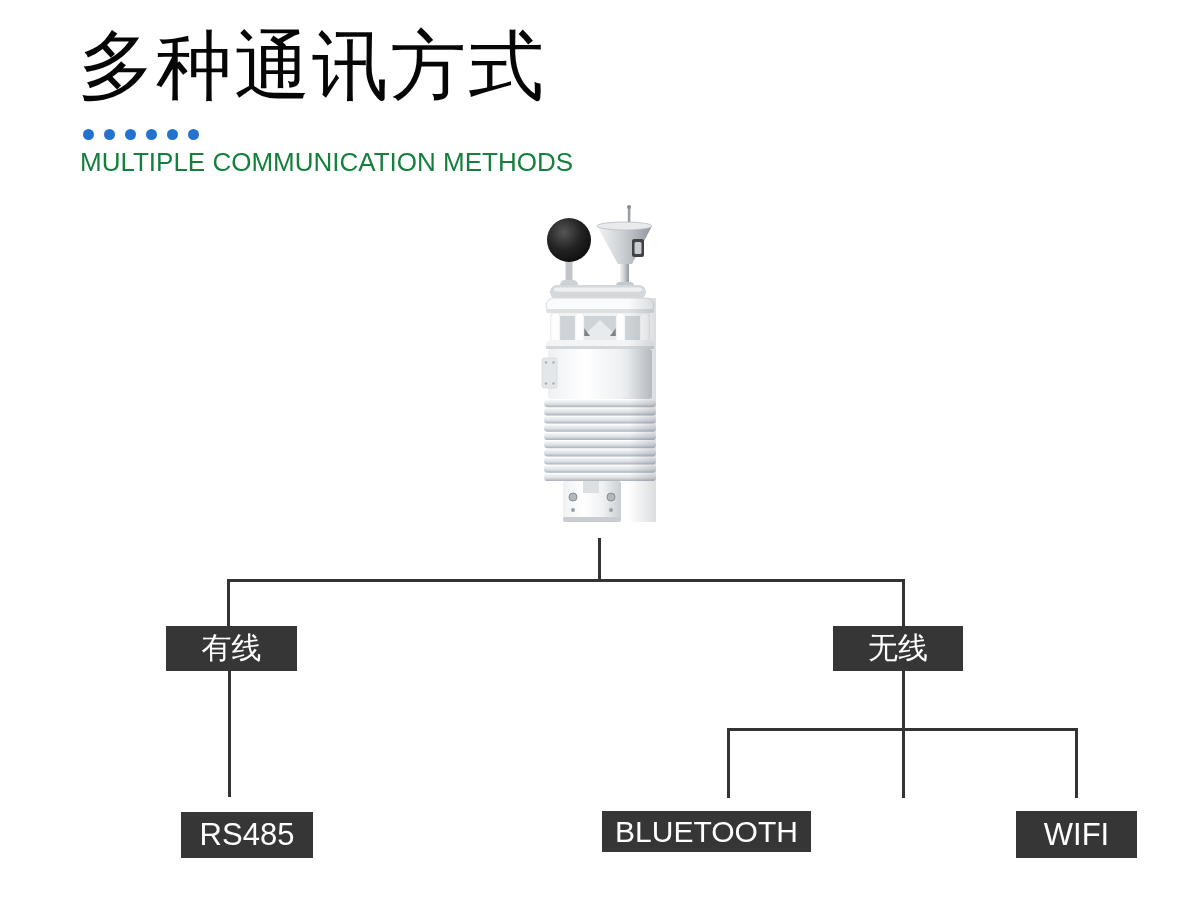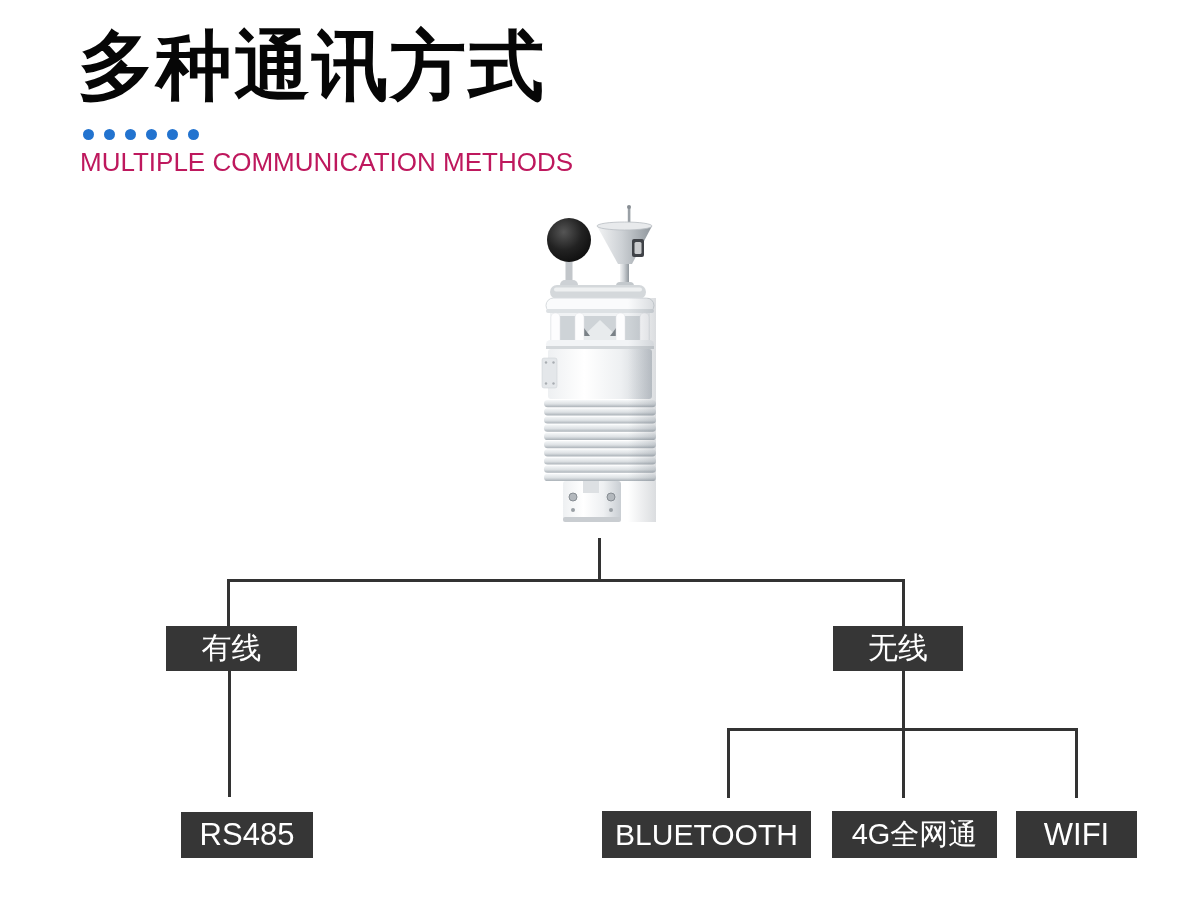--- a/index.html
+++ b/index.html
@@ -1,25 +1,25 @@
 <!DOCTYPE html>
 <html><head>
 <meta charset="utf-8">
 <style>
   html,body{margin:0;padding:0;background:#ffffff;}
   #stage{position:relative;width:1200px;height:900px;background:#ffffff;overflow:hidden;
          font-family:"Liberation Sans","DejaVu Sans",sans-serif;}
 
   
   .title{position:absolute;left:78px;top:24px;font-size:76px;line-height:1.1;
-         font-weight:700;color:#060606;letter-spacing:2px;white-space:nowrap;}
+         font-weight:400;color:#060606;letter-spacing:2px;white-space:nowrap;}
   .dots{position:absolute;left:83px;top:129px;height:11px;display:flex;gap:10px;}
   .dot{width:11px;height:11px;border-radius:50%;background:#2273cf;}
   .subtitle{position:absolute;left:80px;top:147px;font-size:26px;font-weight:500;
-            color:#be185d;letter-spacing:0px;white-space:nowrap;}
+            color:#15803d;letter-spacing:0px;white-space:nowrap;}
 
   
   .device{position:absolute;left:480px;top:192px;width:240px;height:350px;}
 
   
   .line{position:absolute;background:#333333;}
   .v-stem   {left:598px;top:538px;width:3px;height:43px;}
   .h-l1     {left:227px;top:579px;width:678px;height:3px;}
   .d-wired  {left:227px;top:579px;width:3px;height:47px;}
   .d-wireless{left:902px;top:579px;width:3px;height:47px;}
@@ -29,21 +29,21 @@
   .d-bt     {left:727px;top:728px;width:3px;height:70px;}
   .d-4g     {left:902px;top:728px;width:3px;height:70px;}
   .d-wifi   {left:1075px;top:728px;width:3px;height:70px;}
 
   
   .node{position:absolute;background:#363636;color:#ffffff;display:flex;
         align-items:center;justify-content:center;white-space:nowrap;}
   .n-wired   {left:166px;top:626px;width:131px;height:45px;font-size:30px;}
   .n-wireless{left:833px;top:626px;width:130px;height:45px;font-size:30px;}
   .n-rs485   {left:165px;top:812px;width:132px;height:46px;font-size:31px;margin-left:16px;}
-  .n-bt      {left:602px;top:811px;width:209px;height:47px;font-size:30px;}
+  .n-bt      {left:602px;top:811px;width:209px;height:41px;font-size:30px;}
   .n-4g      {left:832px;top:811px;width:165px;height:47px;font-size:29px;}
   .n-wifi    {left:1016px;top:811px;width:121px;height:47px;font-size:31px;}
 </style>
 </head>
 <body>
 
 <div id="stage">
 
   <div class="title">多种通讯方式</div>
   <div class="dots">
@@ -166,16 +166,15 @@
   <div class="line u-wireless"></div>
   <div class="line h-l2"></div>
   <div class="line d-bt"></div>
   <div class="line d-4g"></div>
   <div class="line d-wifi"></div>
 
   <div class="node n-wireless">无线</div>
   <div class="node n-wired">有线</div>
   <div class="node n-rs485">RS485</div>
   <div class="node n-bt">BLUETOOTH</div>
-  <div class="node n-4g">4G全网通</div>
   <div class="node n-wifi">WIFI</div>
 
 </div>
 
 </body></html>

